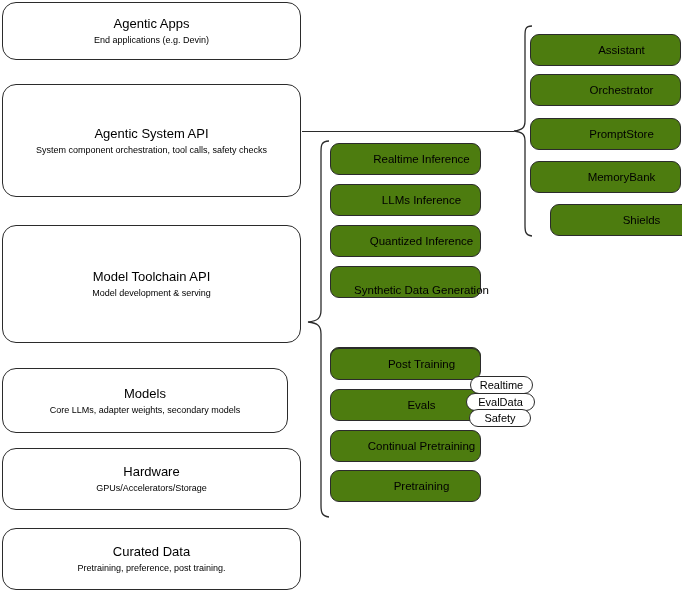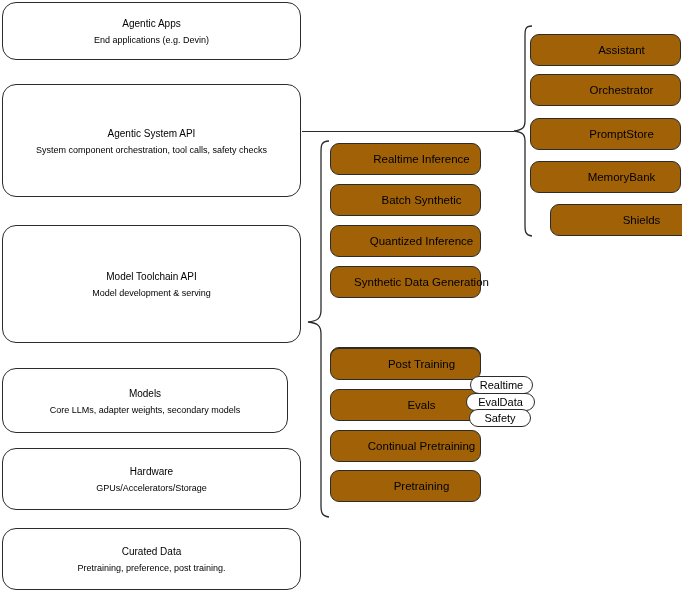--- a/index.html
+++ b/index.html
@@ -17,40 +17,40 @@
     border:1.3px solid #2b2b2b;
     border-radius:14px;
     background:#ffffff;
     display:flex;
     flex-direction:column;
     align-items:center;
     justify-content:center;
     text-align:center;
   }
   .stack-title{
-    font-size:10px;
+    font-size:13px;
     line-height:17px;
     color:#000;
     white-space:nowrap;
   }
   .stack-sub{
     font-size:9px;
     line-height:13px;
     color:#000;
     margin-top:2px;
     white-space:nowrap;
   }
 
   
   .cap-box{
     position:absolute;
     box-sizing:border-box;
     border:1.3px solid #2b2b2b;
     border-radius:9px;
-    background:#a16207;
+    background:#4d7c0f;
     display:flex;
     align-items:center;
     justify-content:center;
     font-size:11.5px;
     line-height:14px;
     white-space:nowrap;
     padding-left:32px;
   }
 
   
@@ -127,26 +127,26 @@
   <div class="brace" style="left:512px;top:25px;width:22px;height:212px;">
     <svg width="22" height="212" viewBox="0 0 22 212">
       <path d="M20 1 C13 1 13 5 13 11 L13 96 C13 103 10 105 2 106 C10 107 13 109 13 116 L13 200 C13 206 13 210 20 211"></path>
     </svg>
   </div>
 
   <div class="cap-box" style="left:330px;top:143px;width:151px;height:32px;">
     <span>Realtime Inference</span>
   </div>
   <div class="cap-box" style="left:330px;top:184px;width:151px;height:32px;">
-    <span>Batch Synthetic</span>
+    <span>LLMs Inference</span>
   </div>
   <div class="cap-box" style="left:330px;top:225px;width:151px;height:32px;">
     <span>Quantized Inference</span>
   </div>
-  <div class="cap-box" style="left:330px;top:266px;width:151px;height:32px;">
+  <div class="cap-box" style="left:330px;top:266px;width:151px;height:32px;align-items:flex-end;">
     <span>Synthetic Data Generation</span>
   </div>
   <div class="cap-box" style="left:330px;top:307px;width:151px;height:23px;margin-top:40px;">
     <span>Reward Scoring</span>
   </div>
   <div class="cap-box" style="left:330px;top:348px;width:151px;height:32px;">
     <span>Post Training</span>
   </div>
   <div class="cap-box" style="left:330px;top:389px;width:151px;height:32px;">
     <span>Evals</span>

